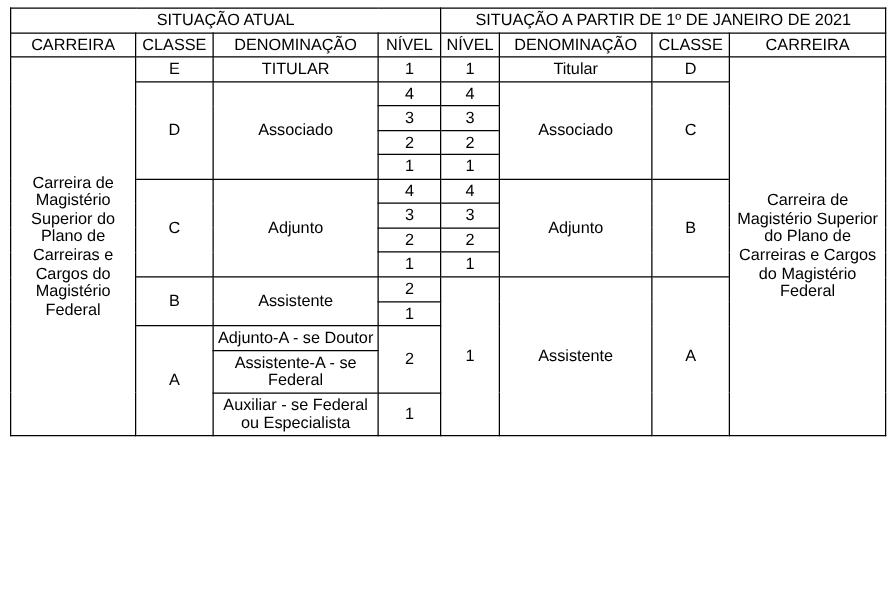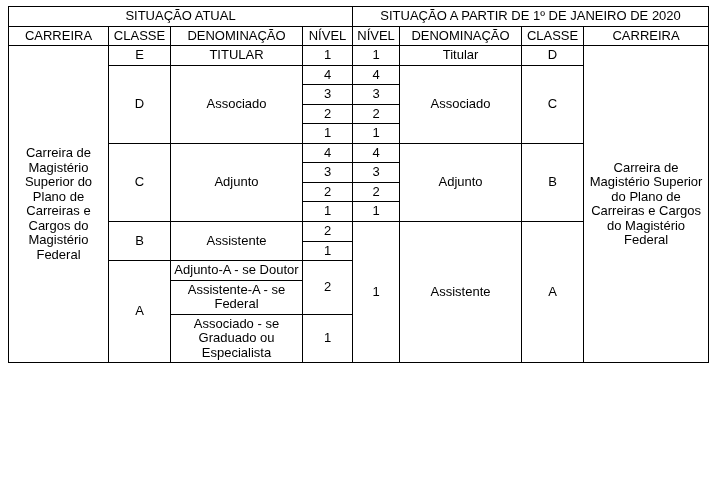--- a/index.html
+++ b/index.html
@@ -82,21 +82,21 @@
         <col class="c4">
       <col class="c5">
         <col class="c6">
         <col class="c7">
         <col class="c8">
     </colgroup>
     <tbody>
 
       <tr>
         <td class="hdr-group" colspan="4">SITUAÇÃO ATUAL</td>
-        <td class="hdr-group" colspan="4">SITUAÇÃO A PARTIR DE 1º DE JANEIRO DE 2020</td>
+        <td class="hdr-group" colspan="4">SITUAÇÃO A PARTIR DE 1º DE JANEIRO DE 2021</td>
       </tr>
 
       <tr>
         <td class="hdr-col">CARREIRA</td>
         <td class="hdr-col">CLASSE</td>
         <td class="hdr-col">DENOMINAÇÃO</td>
         <td class="hdr-col">NÍVEL</td>
         <td class="hdr-col">NÍVEL</td>
         <td class="hdr-col">DENOMINAÇÃO</td>
         <td class="hdr-col">CLASSE</td>
@@ -170,19 +170,19 @@
 
       <tr>
         <td rowspan="3">A</td>
         <td class="small-row">Adjunto-A - se Doutor</td>
         <td class="nivel-cell" rowspan="2">2</td>
       </tr>
       <tr>
         <td class="small-row">Assistente-A - se Federal</td>
       </tr>
       <tr>
-        <td class="small-row">Associado - se Graduado ou Especialista</td>
+        <td class="small-row">Auxiliar - se Federal ou Especialista</td>
         <td class="nivel-cell">1</td>
       </tr>
     </tbody>
   </table>
 
 </div>
 
 </body></html>

